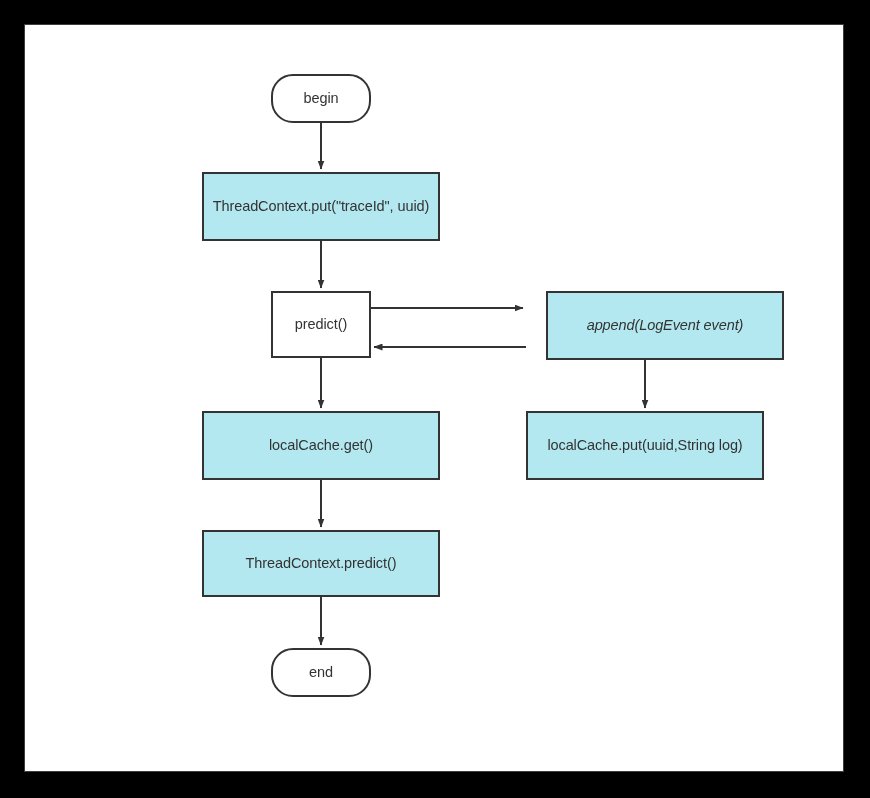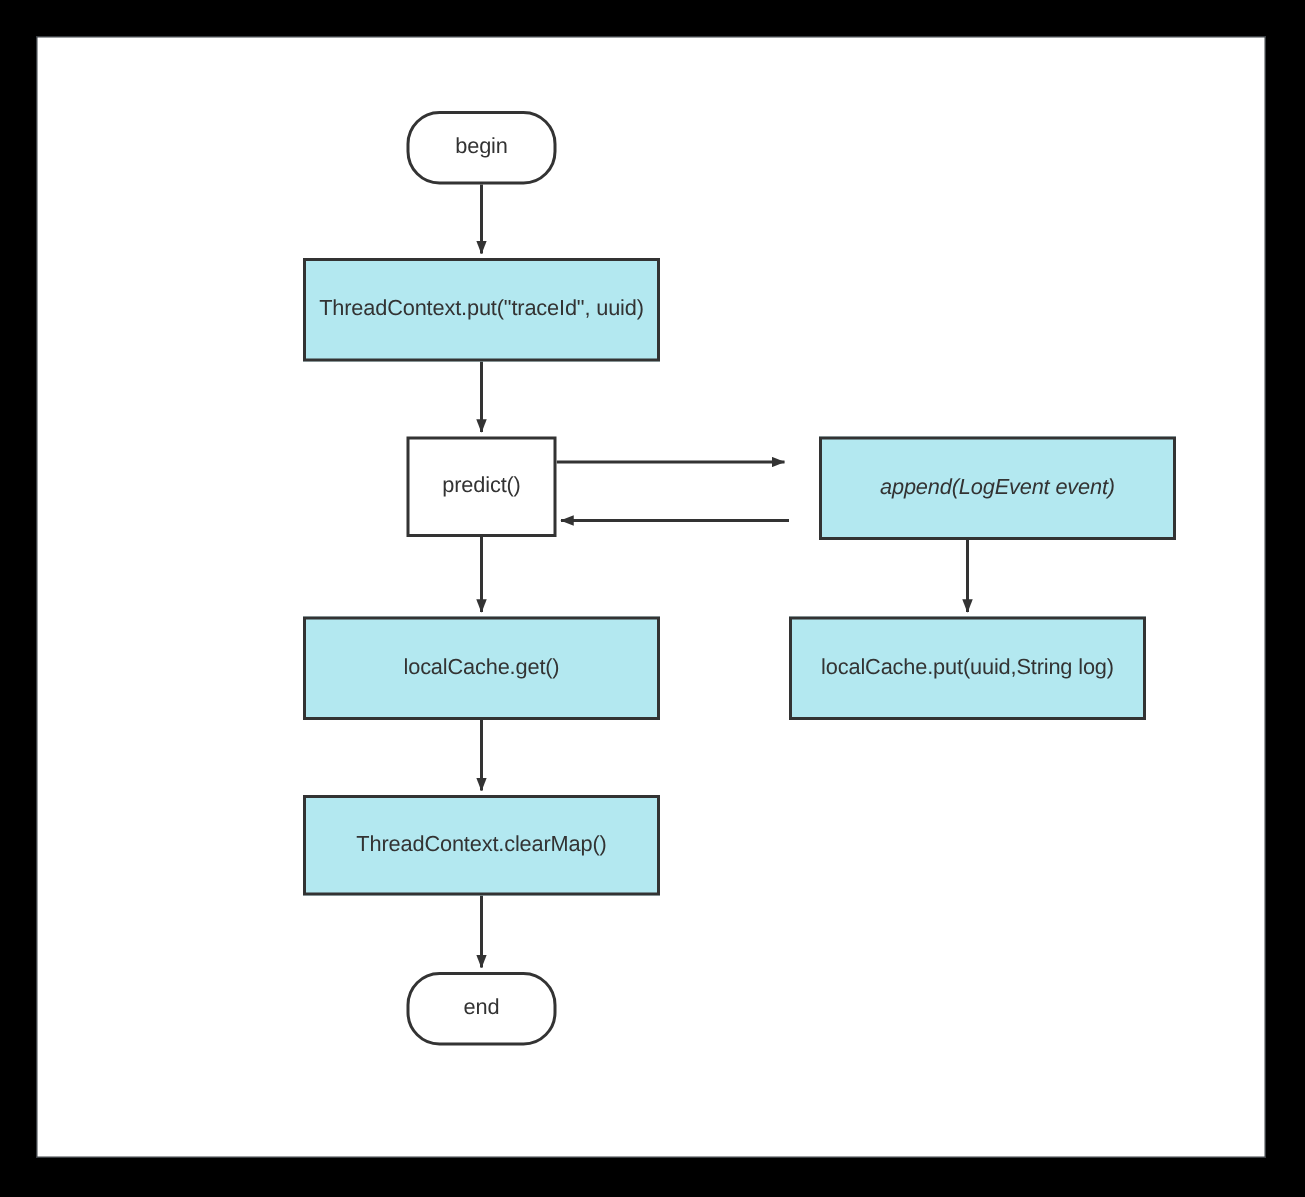--- a/index.html
+++ b/index.html
@@ -123,21 +123,21 @@
 
     <div class="node rect fill-cyan" style="left:164px; top:411px; width:238px; height:69px;">
       <span>localCache.get()</span>
     </div>
 
     <div class="node rect fill-cyan" style="left:488px; top:411px; width:238px; height:69px;text-align:right;">
       <span>localCache.put(uuid,String log)</span>
     </div>
 
     <div class="node rect fill-cyan" style="left:164px; top:530px; width:238px; height:67px;">
-      <span>ThreadContext.clearMap()</span>
+      <span>ThreadContext.predict()</span>
     </div>
 
     <div class="node stadium fill-white" style="left:233px; top:648px; width:100px; height:49px;justify-content:center;">
       <span>end</span>
     </div>
 
   </div>
 </div>
 
 </body></html>

